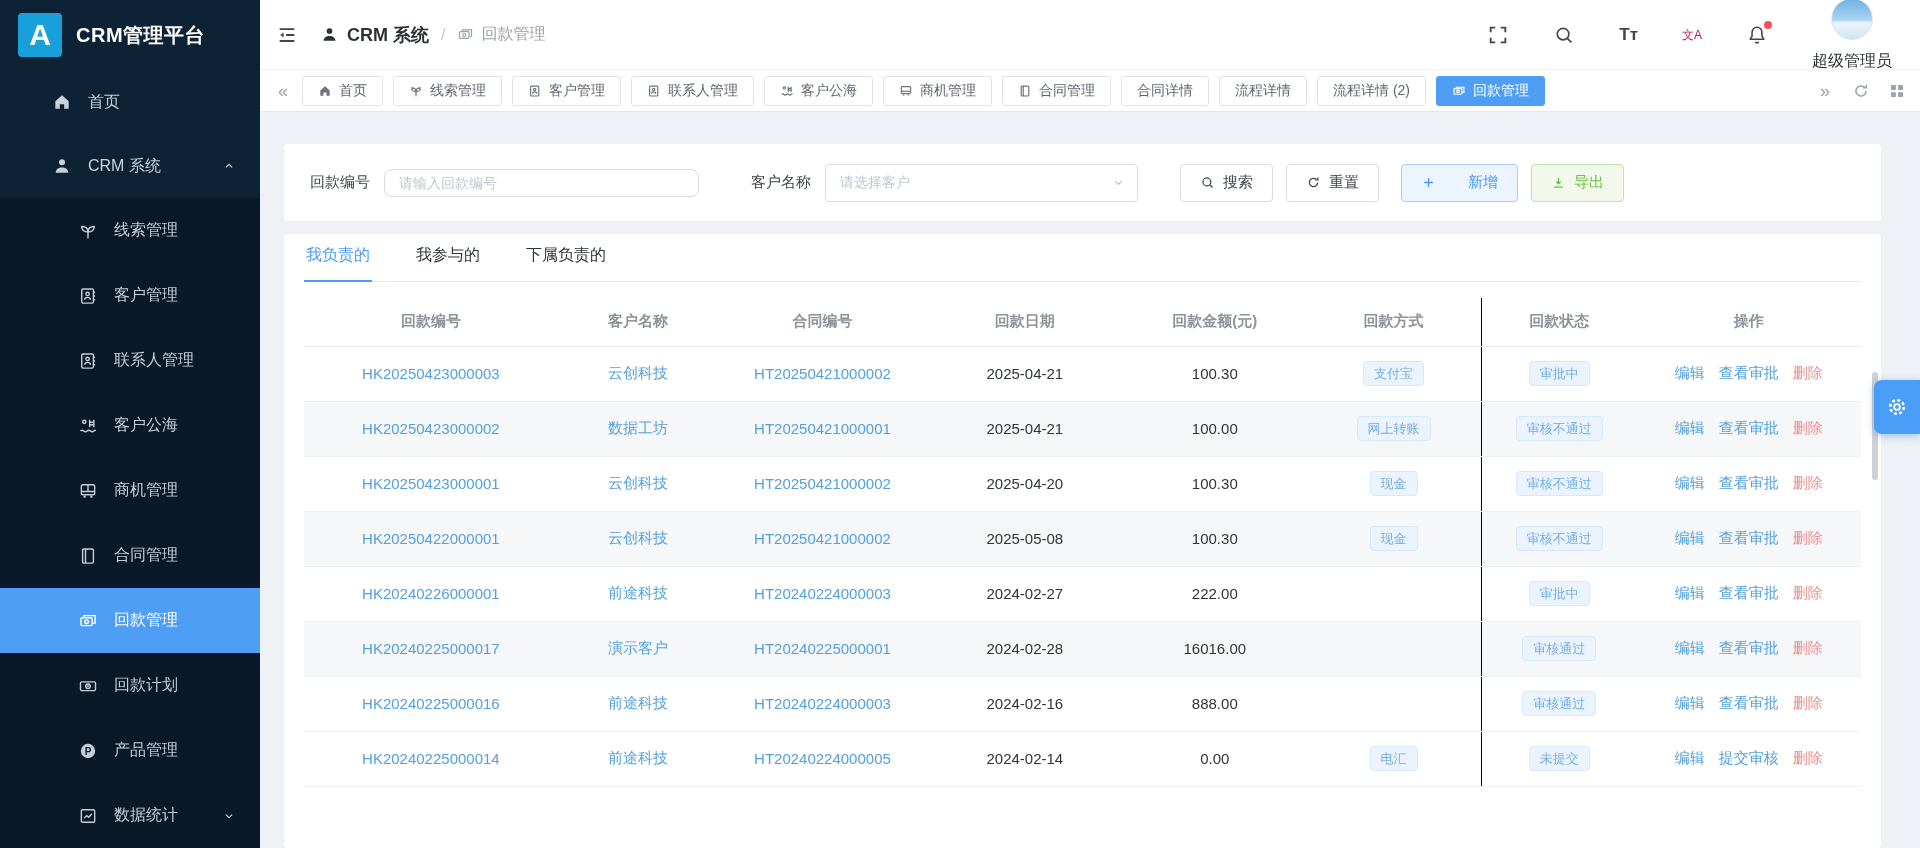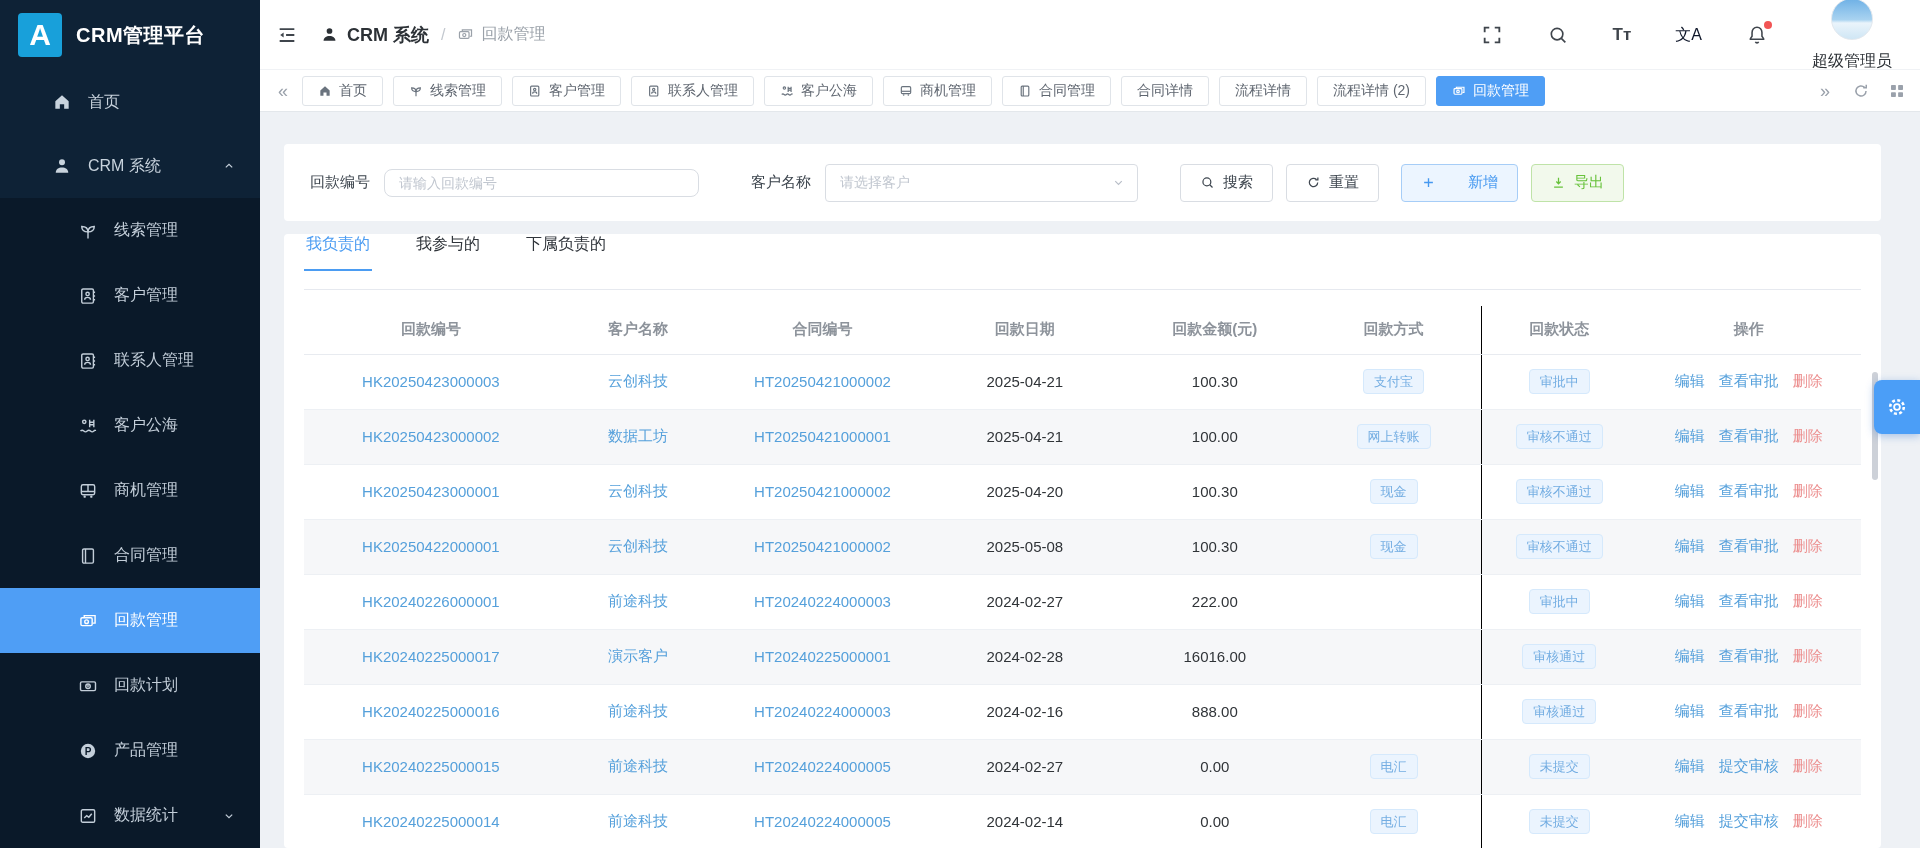--- a/index.html
+++ b/index.html
@@ -29,21 +29,21 @@
   .icon-btn { width:22px; height:22px; color:#3f454c; display:flex; align-items:center; justify-content:center; cursor:pointer; flex:0 0 auto; }
   .icon-btn svg { width:22px; height:22px; }
   .crumbs { display:flex; align-items:center; margin-left:22px; }
   .crumb-root { display:flex; align-items:center; gap:8px; font-size:18px; font-weight:bold; color:#2c3136; }
   .crumb-root svg { width:19px; height:19px; }
   .crumb-sep { color:#c3c8cf; margin:0 12px; font-size:16px; }
   .crumb-cur { display:flex; align-items:center; gap:7px; font-size:16px; color:#9aa1a9; }
   .crumb-cur svg { width:17px; height:17px; }
   .top-right { margin-left:auto; display:flex; align-items:center; gap:44px; }
   .tticon { font-size:17px; font-weight:bold; color:#3f454c; cursor:pointer; line-height:1; }
-  .trans { font-size:16px; color:#0f172a; cursor:pointer; line-height:1; }
+  .trans { font-size:12px; color:#be185d; cursor:pointer; line-height:1; }
   .bell-wrap { position:relative; }
   .bell-dot { position:absolute; top:-3px; right:-4px; width:8px; height:8px; border-radius:50%; background:#f25555; }
   .user { display:flex; align-items:center; gap:11px; cursor:pointer;flex-direction:column; }
   .avatar { width:42px; height:42px; border-radius:50%; background:linear-gradient(180deg,#6fb1e6 0%,#a9d3f0 52%,#eaf4fb 60%,#cfe6f5 100%); border:1px solid #e2e8ee; }
   .user-name { font-size:16px; color:#2c3136; }
 
   .tabsbar { height:42px; flex:0 0 42px; background:#fff; border-bottom:1px solid #e3e7eb; display:flex; align-items:center; padding:0 14px; gap:10px; }
   .tab-arrow { color:#9aa1ab; font-size:18px; cursor:pointer; padding:0 4px; line-height:1; }
   .tab-chip { height:30px; border:1px solid #e0e4e9; border-radius:3px; background:#fff; color:#5f6670; font-size:14px; display:flex; align-items:center; gap:7px; padding:0 15px; cursor:pointer; white-space:nowrap; }
   .tab-chip svg { width:14px; height:14px; color:#6a737e; }
@@ -64,21 +64,21 @@
   .f-select svg { width:13px; height:13px; color:#b8bec7; }
   .gap-a { width:52px; } .gap-b { width:42px; }
   .btn { height:38px; border-radius:4px; border:1px solid #d9dde3; background:#fff; color:#3f4750; font-size:15px; display:flex; align-items:center; gap:8px; padding:0 19px; cursor:pointer; white-space:nowrap; font-family:inherit; }
   .btn svg { width:15px; height:15px; }
   .btn + .btn { margin-left:13px; }
   .btn.add { background:#ecf5ff; border-color:#a6cdf7; color:#4598f0; margin-left:22px;gap:32px; }
   .btn.export { background:#f2f9ec; border-color:#bfe3a8; color:#67c23a; }
 
   
   .table-card { background:#fff; border-radius:4px; flex:1; padding:0 20px; position:relative; overflow:hidden; }
-  .view-tabs { height:56px; display:flex; align-items:flex-start; border-bottom:1px solid #e6e9ef; margin-bottom:16px; }
+  .view-tabs { height:48px; display:flex; align-items:flex-end; border-bottom:1px solid #e6e9ef; margin-bottom:16px; }
   .view-tab { font-size:16px; color:#30353b; padding:0 2px 15px 2px; margin-right:42px; cursor:pointer; position:relative; }
   .view-tab.active { color:#4b9cf2; }
   .view-tab.active::after { content:""; position:absolute; left:0; right:0; bottom:-1px; height:2px; background:#4b9cf2; }
 
   table.grid { width:100%; border-collapse:collapse; table-layout:fixed; }
   thead th { height:48px; font-size:15px; color:#8d939b; font-weight:bold; text-align:center; border-bottom:1px solid #e8ebf0; padding:0 6px; white-space:nowrap; }
   tbody td { height:55px; text-align:center; border-bottom:1px solid #edf0f4; font-size:15px; color:#303438; padding:0 6px; white-space:nowrap; overflow:hidden; }
   tr.striped td { background:#f6f7f9; }
   td.col-status, th.col-status { border-left:1px solid #000000; }
   a.tlink { color:#55a0db; text-decoration:none; cursor:pointer; }
@@ -506,30 +506,20 @@
               <tr>
                 <td><a class="tlink">HK20240225000016</a></td>
                 <td><a class="tlink">前途科技</a></td>
                 <td><a class="tlink">HT20240224000003</a></td>
                 <td><span>2024-02-16</span></td>
                 <td><span>888.00</span></td>
                 <td></td>
                 <td class="col-status"><span class="tag">审核通过</span></td>
                 <td><a class="alink ">编辑</a><a class="alink ">查看审批</a><a class="alink danger">删除</a></td>
               </tr>
-              <tr class="striped">
-                <td><a class="tlink">HK20240225000015</a></td>
-                <td><a class="tlink">前途科技</a></td>
-                <td><a class="tlink">HT20240224000005</a></td>
-                <td><span>2024-02-27</span></td>
-                <td><span>0.00</span></td>
-                <td><span class="tag">电汇</span></td>
-                <td class="col-status"><span class="tag">未提交</span></td>
-                <td><a class="alink ">编辑</a><a class="alink ">提交审核</a><a class="alink danger">删除</a></td>
-              </tr>
               <tr>
                 <td><a class="tlink">HK20240225000014</a></td>
                 <td><a class="tlink">前途科技</a></td>
                 <td><a class="tlink">HT20240224000005</a></td>
                 <td><span>2024-02-14</span></td>
                 <td><span>0.00</span></td>
                 <td><span class="tag">电汇</span></td>
                 <td class="col-status"><span class="tag">未提交</span></td>
                 <td><a class="alink ">编辑</a><a class="alink ">提交审核</a><a class="alink danger">删除</a></td>
               </tr>

